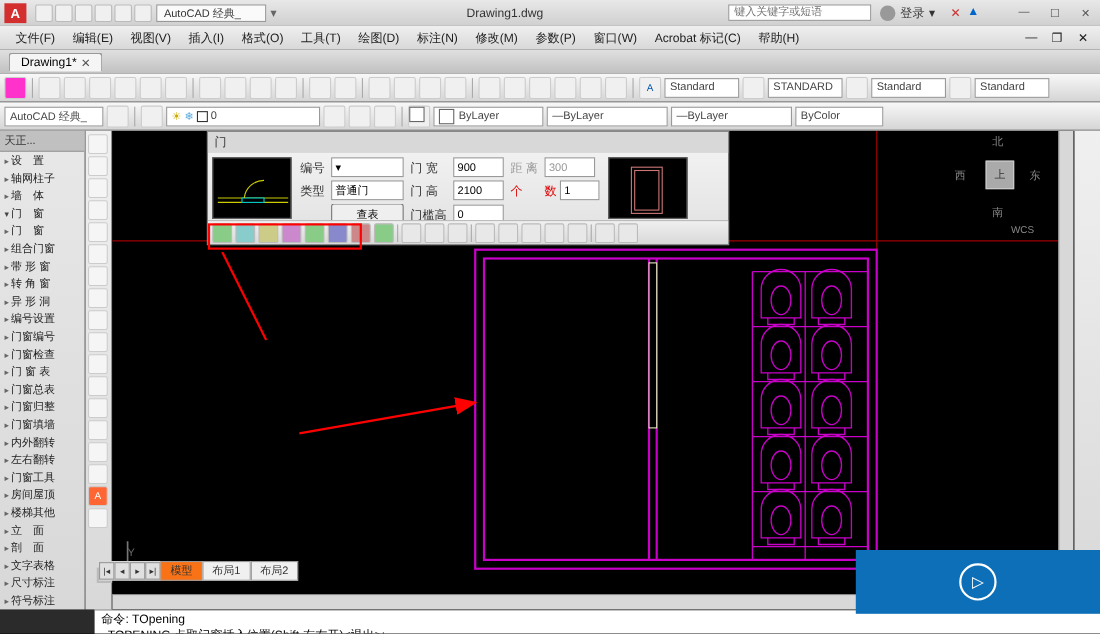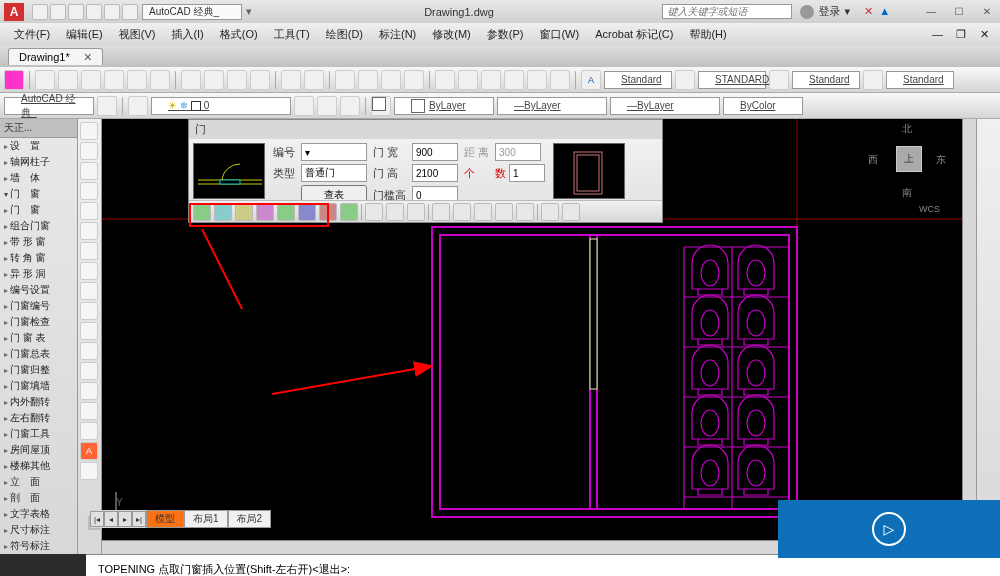--- a/index.html
+++ b/index.html
@@ -5,40 +5,40 @@
 * { margin: 0; padding: 0; box-sizing: border-box; font-family: "Microsoft YaHei", "SimSun", Arial, sans-serif; }
 body { width: 1000px; height: 576px; background: #2b2b2b; overflow: hidden; position: relative; }
 
 
 .titlebar { height: 23px; background: linear-gradient(to bottom, #e8e8e8, #d0d0d0); display: flex; align-items: center; font-size: 11px; color: #333; }
 .titlebar .logo { width: 20px; height: 18px; background: #d32f2f; margin: 0 4px; display: flex; align-items: center; justify-content: center; color: #fff; font-weight: bold; font-size: 12px; }
 .titlebar .qat { display: flex; gap: 2px; padding: 0 4px; }
 .titlebar .qat span { width: 16px; height: 16px; background: #f0f0f0; border: 1px solid #bbb; border-radius: 2px; }
 .titlebar .workspace { padding: 0 6px; background: #fafafa; border: 1px solid #999; font-size: 10px; min-width: 100px; }
 .titlebar .filename { flex: 1; text-align: center; color: #333; }
-.titlebar .search { width: 130px; padding: 1px 4px; background: #fff; border: 1px solid #999; font-size: 10px; color: #888; font-style: italic; }
+.titlebar .search { width: 130px; padding: 1px 4px; background: #fff; border: 1px solid #999; font-size: 10px; color: #888; }
 .titlebar .login { padding: 0 8px; display: flex; align-items: center; gap: 4px; }
 .titlebar .login-icon { width: 14px; height: 14px; background: #999; border-radius: 50%; }
 .titlebar .winbtns { display: flex; gap: 2px; margin-left: auto; }
 .titlebar .winbtns span { width: 26px; height: 16px; display: flex; align-items: center; justify-content: center; color: #555; font-size: 10px; }
 
 
 .menubar { height: 22px; background: linear-gradient(to bottom, #f0f0f0, #d8d8d8); display: flex; align-items: center; padding: 0 6px; font-size: 11px; color: #222; }
 .menubar span { padding: 0 8px; cursor: pointer; }
 
 
 .filetabs { height: 22px; background: linear-gradient(to bottom, #e0e0e0, #c0c0c0); display: flex; align-items: center; padding: 0 8px; }
-.filetabs .tab { background: #f5f5f5; border: 1px solid #999; border-bottom: none; padding: 2px 10px; font-size: 11px; border-radius: 3px 3px 0 0; display: flex; align-items: center; gap: 14px; }
+.filetabs .tab { background: #f5f5f5; border: 1px solid #999; border-bottom: none; padding: 2px 10px; font-size: 11px; border-radius: 3px 3px 0 0; display: flex; align-items: center; gap: 4px; }
 .filetabs .tab .close { color: #555; font-size: 14px; line-height: 10px;}
 
 
 .toolbar { height: 26px; background: linear-gradient(to bottom, #f8f8f8, #d5d5d5); display: flex; align-items: center; padding: 0 4px; gap: 3px; border-bottom: 1px solid #aaa; }
 .toolbar .btn { width: 20px; height: 20px; background: #f0f0f0; border: 1px solid #ccc; border-radius: 2px; }
 .toolbar .sep { width: 1px; height: 18px; background: #aaa; margin: 0 2px; }
-.toolbar .combo { height: 18px; background: #fff; border: 1px solid #999; font-size: 10px; padding: 0 16px; display: flex; align-items: center; color: #444; text-decoration: underline; }
+.toolbar .combo { height: 18px; background: #fff; border: 1px solid #999; font-size: 10px; padding: 0 4px; display: flex; align-items: center; color: #444; }
 .toolbar .swatch { width: 14px; height: 14px; border: 1px solid #666; }
 
 
 .main { display: flex; height: 435px; }
 
 
 .leftpanel { width: 78px; background: linear-gradient(to bottom, #e8e8e8, #d8d8d8); border-right: 1px solid #999; overflow: hidden; }
 .leftpanel .title { background: #c0c0c0; padding: 2px 4px; font-size: 10px; border-bottom: 1px solid #999; color: #333;}
 .leftpanel .items { font-size: 10px; color: #222; }
 .leftpanel .item { padding: 1px 4px; display: flex; align-items: center; gap: 2px; cursor: pointer; white-space: nowrap; }
@@ -497,18 +497,19 @@
   <div class="nav">▸</div>
   <div class="nav">▸|</div>
   <div class="ltab active">模型</div>
   <div class="ltab">布局1</div>
   <div class="ltab">布局2</div>
 </div>
 
 <div class="cmdclose">✕</div>
 
 <div class="cmdarea" style="margin-left:86px;">
+  <div class="line">命令: TOpening</div>
   <div class="line">  TOPENING 点取门窗插入位置(Shift-左右开)&lt;退出&gt;:</div>
 </div>
 
 <div class="watermark">
   <div class="circ">▷</div>
 </div>
 
 </body></html>

